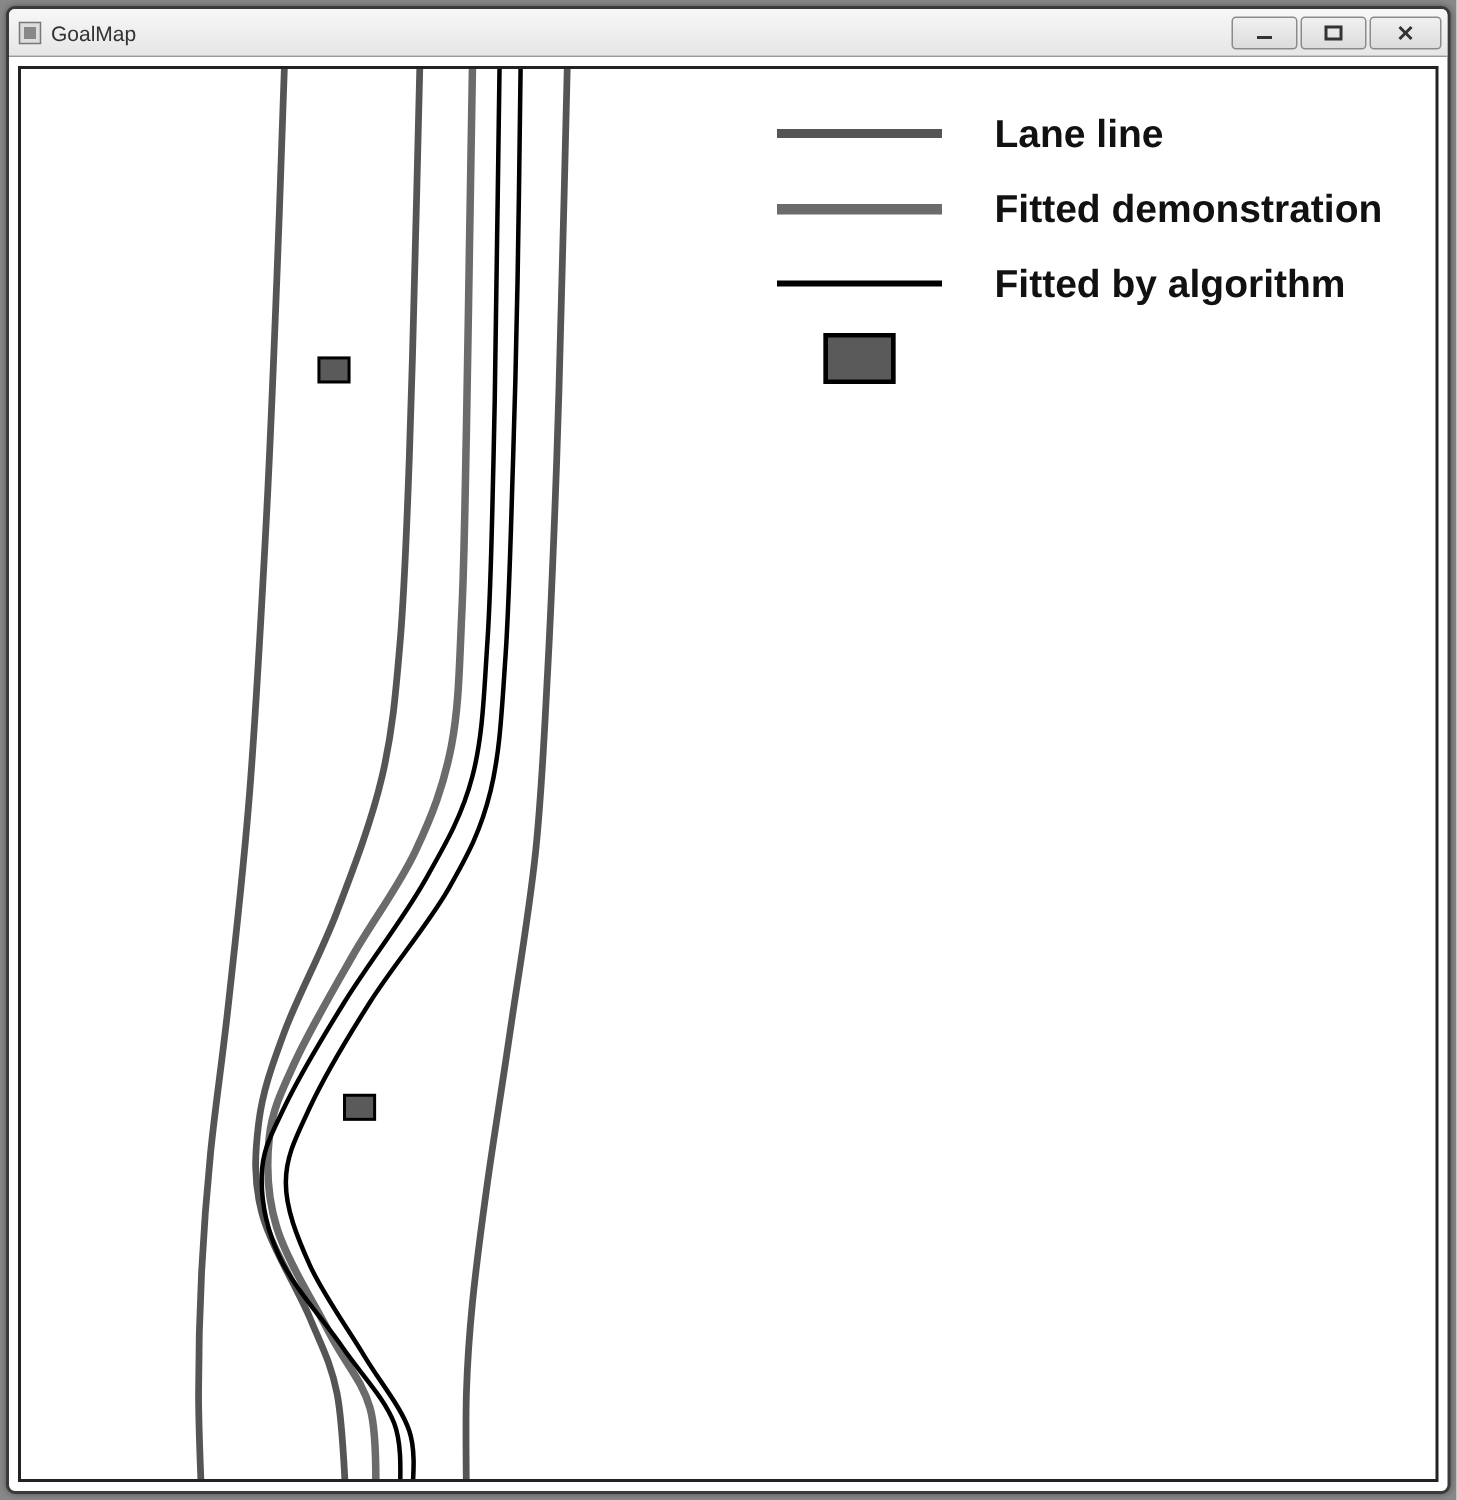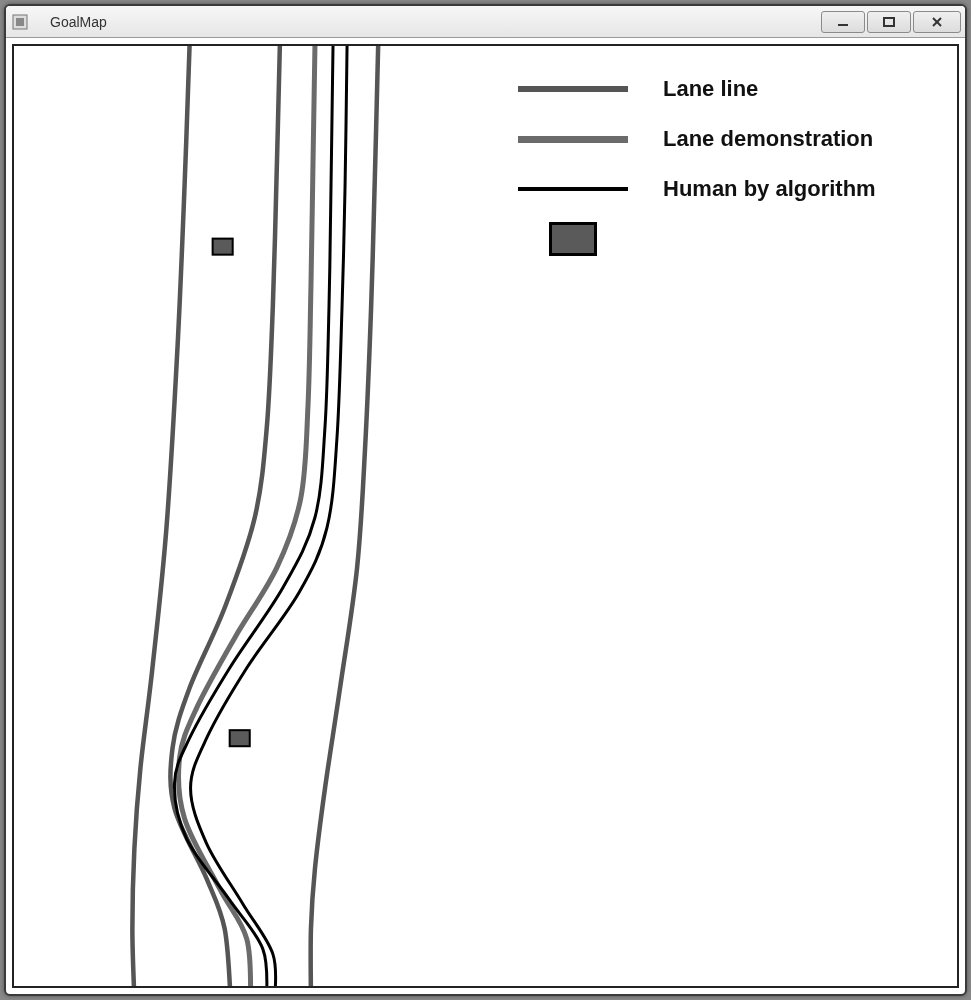--- a/index.html
+++ b/index.html
@@ -23,21 +23,20 @@
       overflow: hidden;
     }
     .titlebar {
       height: 32px;
       background: linear-gradient(#f7f7f7, #e6e6e6);
       border-bottom: 1px solid #9a9a9a;
       display: flex;
       align-items: center;
       padding: 0 4px 0 6px;
       position: relative;
-      gap: 16px;
     }
     .titlebar .icon {
       width: 16px; height: 16px;
       margin-right: 6px;
       display: inline-flex; align-items: center; justify-content: center;
     }
     .titlebar .title {
       font-size: 14px;
       color: #333;
       flex: 1;
@@ -68,21 +67,21 @@
     }
     .canvas {
       position: absolute;
       inset: 0;
     }
     .legend {
       position: absolute;
       top: 18px;
       right: 24px;
       width: 430px;
-      font-size: 22px;
+      font-size: 26px;
       font-weight: 700;
       color: #111;
     }
     .legend-row {
       display: flex;
       align-items: center;
       height: 50px;
     }
     .legend-swatch {
       width: 140px;
@@ -161,27 +160,27 @@
       <div class="legend-row">
         <div class="legend-swatch">
             <div class="legend-line lane"></div>
           </div>
         <div class="legend-label">Lane line</div>
       </div>
       <div class="legend-row">
         <div class="legend-swatch">
             <div class="legend-line human"></div>
           </div>
-        <div class="legend-label">Lane demonstration</div>
+        <div class="legend-label">Fitted demonstration</div>
       </div>
       <div class="legend-row">
         <div class="legend-swatch">
             <div class="legend-line fit"></div>
           </div>
-        <div class="legend-label">Human by algorithm</div>
+        <div class="legend-label">Fitted by algorithm</div>
       </div>
       <div class="legend-row">
         <div class="legend-swatch">
             <div class="legend-box"></div>
           </div>
       </div>
     </div>
   </div>
 </div>
 

